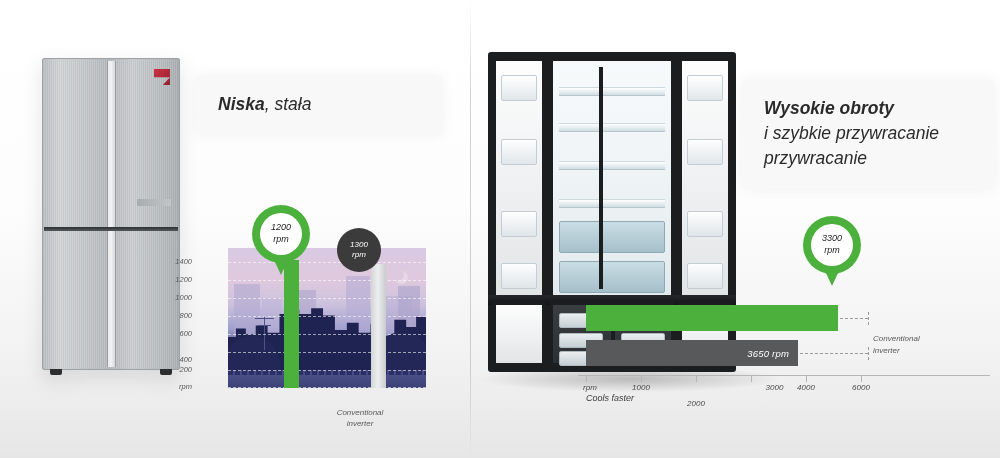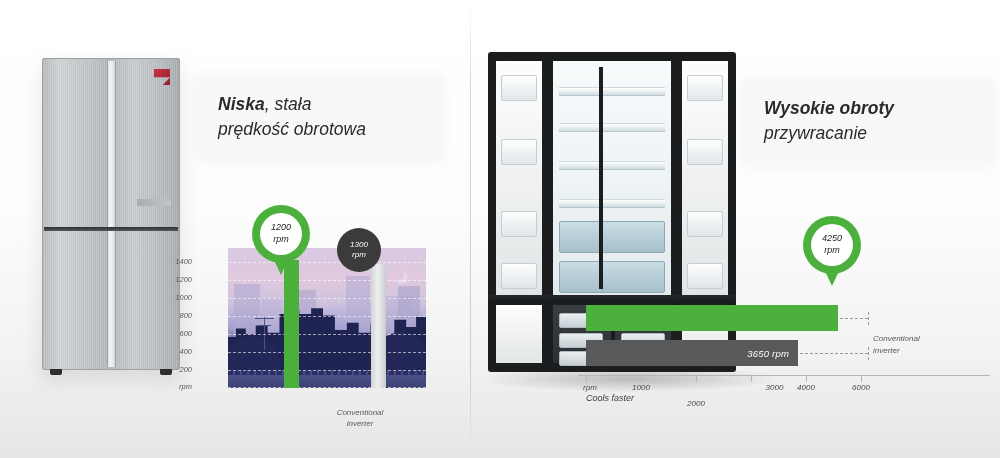--- a/index.html
+++ b/index.html
@@ -331,21 +331,20 @@
         <div class="fc-badge"></div>
       </div>
       <div class="fc-foot lf"></div>
       <div class="fc-foot rt"></div>
     </div>
 
     <div class="caption" id="caption-left">
       <div class="l1">
         <b>Niska</b><span>, stała</span>
       </div>
-      <div class="l2">prędkość obrotowa</div>
     </div>
 
     <div id="chart-left">
 
       <div class="cl-plot">
         <div class="cl-moon"></div>
         <div class="cl-sky-b1"></div>
         <div class="cl-sky-b2"></div>
         <div class="cl-sky-b3"></div>
         <div class="cl-sky-b4"></div>
@@ -369,21 +368,21 @@
 
         <div class="cl-bar grey" style="height:124px"></div>
         <div class="cl-bar green" style="height:128px"></div>
       </div>
 
       <div class="cl-axis-label" style="top:10px">1400</div>
       <div class="cl-axis-label" style="top:28px">1200</div>
       <div class="cl-axis-label" style="top:46px">1000</div>
       <div class="cl-axis-label" style="top:64px">800</div>
       <div class="cl-axis-label" style="top:82px">600</div>
-      <div class="cl-axis-label" style="top:100px">400</div>
+      <div class="cl-axis-label" style="top:108px">400</div>
       <div class="cl-axis-label" style="top:118px">200</div>
       <div class="cl-axis-label" style="top:135px">rpm</div>
     </div>
 
     <div class="pin" style="left:252px; top:205px;">
       <div class="pin-tail"></div>
       <div class="pin-head">
         <div class="pin-text">
           <span class="v">1200</span>
           <span class="u">rpm</span>
@@ -447,20 +446,21 @@
         <div class="fo-drawer" style="right:6px; top:8px;  width:44px;"></div>
         <div class="fo-drawer" style="right:6px; top:28px; width:44px;"></div>
         <div class="fo-handle-gap" style="left:58px"></div>
       </div>
     </div>
 
     <div class="caption" style="left:272px; top:80px; width:252px;">
       <div class="l1">
         <b>Wysokie obroty</b>
       </div>
+      <div class="l2">i szybkie przywracanie</div>
       <div class="l3">przywracanie</div>
     </div>
 
     <div id="chart-right" style="left:108px;">
 
       <div class="cr-bar green"></div>
       <div class="cr-bar grey">
         <span class="val">3650 rpm</span>
       </div>
 
@@ -490,20 +490,20 @@
         <div class="cr-tlabel" style="left:283px;">6000</div>
       </div>
 
       <div class="cr-sub">Cools faster</div>
     </div>
 
     <div class="pin" style="left:333px; top:216px;">
       <div class="pin-tail"></div>
       <div class="pin-head">
         <div class="pin-text">
-          <span class="v">4250</span>
+          <span class="v">3300</span>
           <span class="u">rpm</span>
         </div>
       </div>
     </div>
 
   </div>
 </div>
 
 </body></html>

